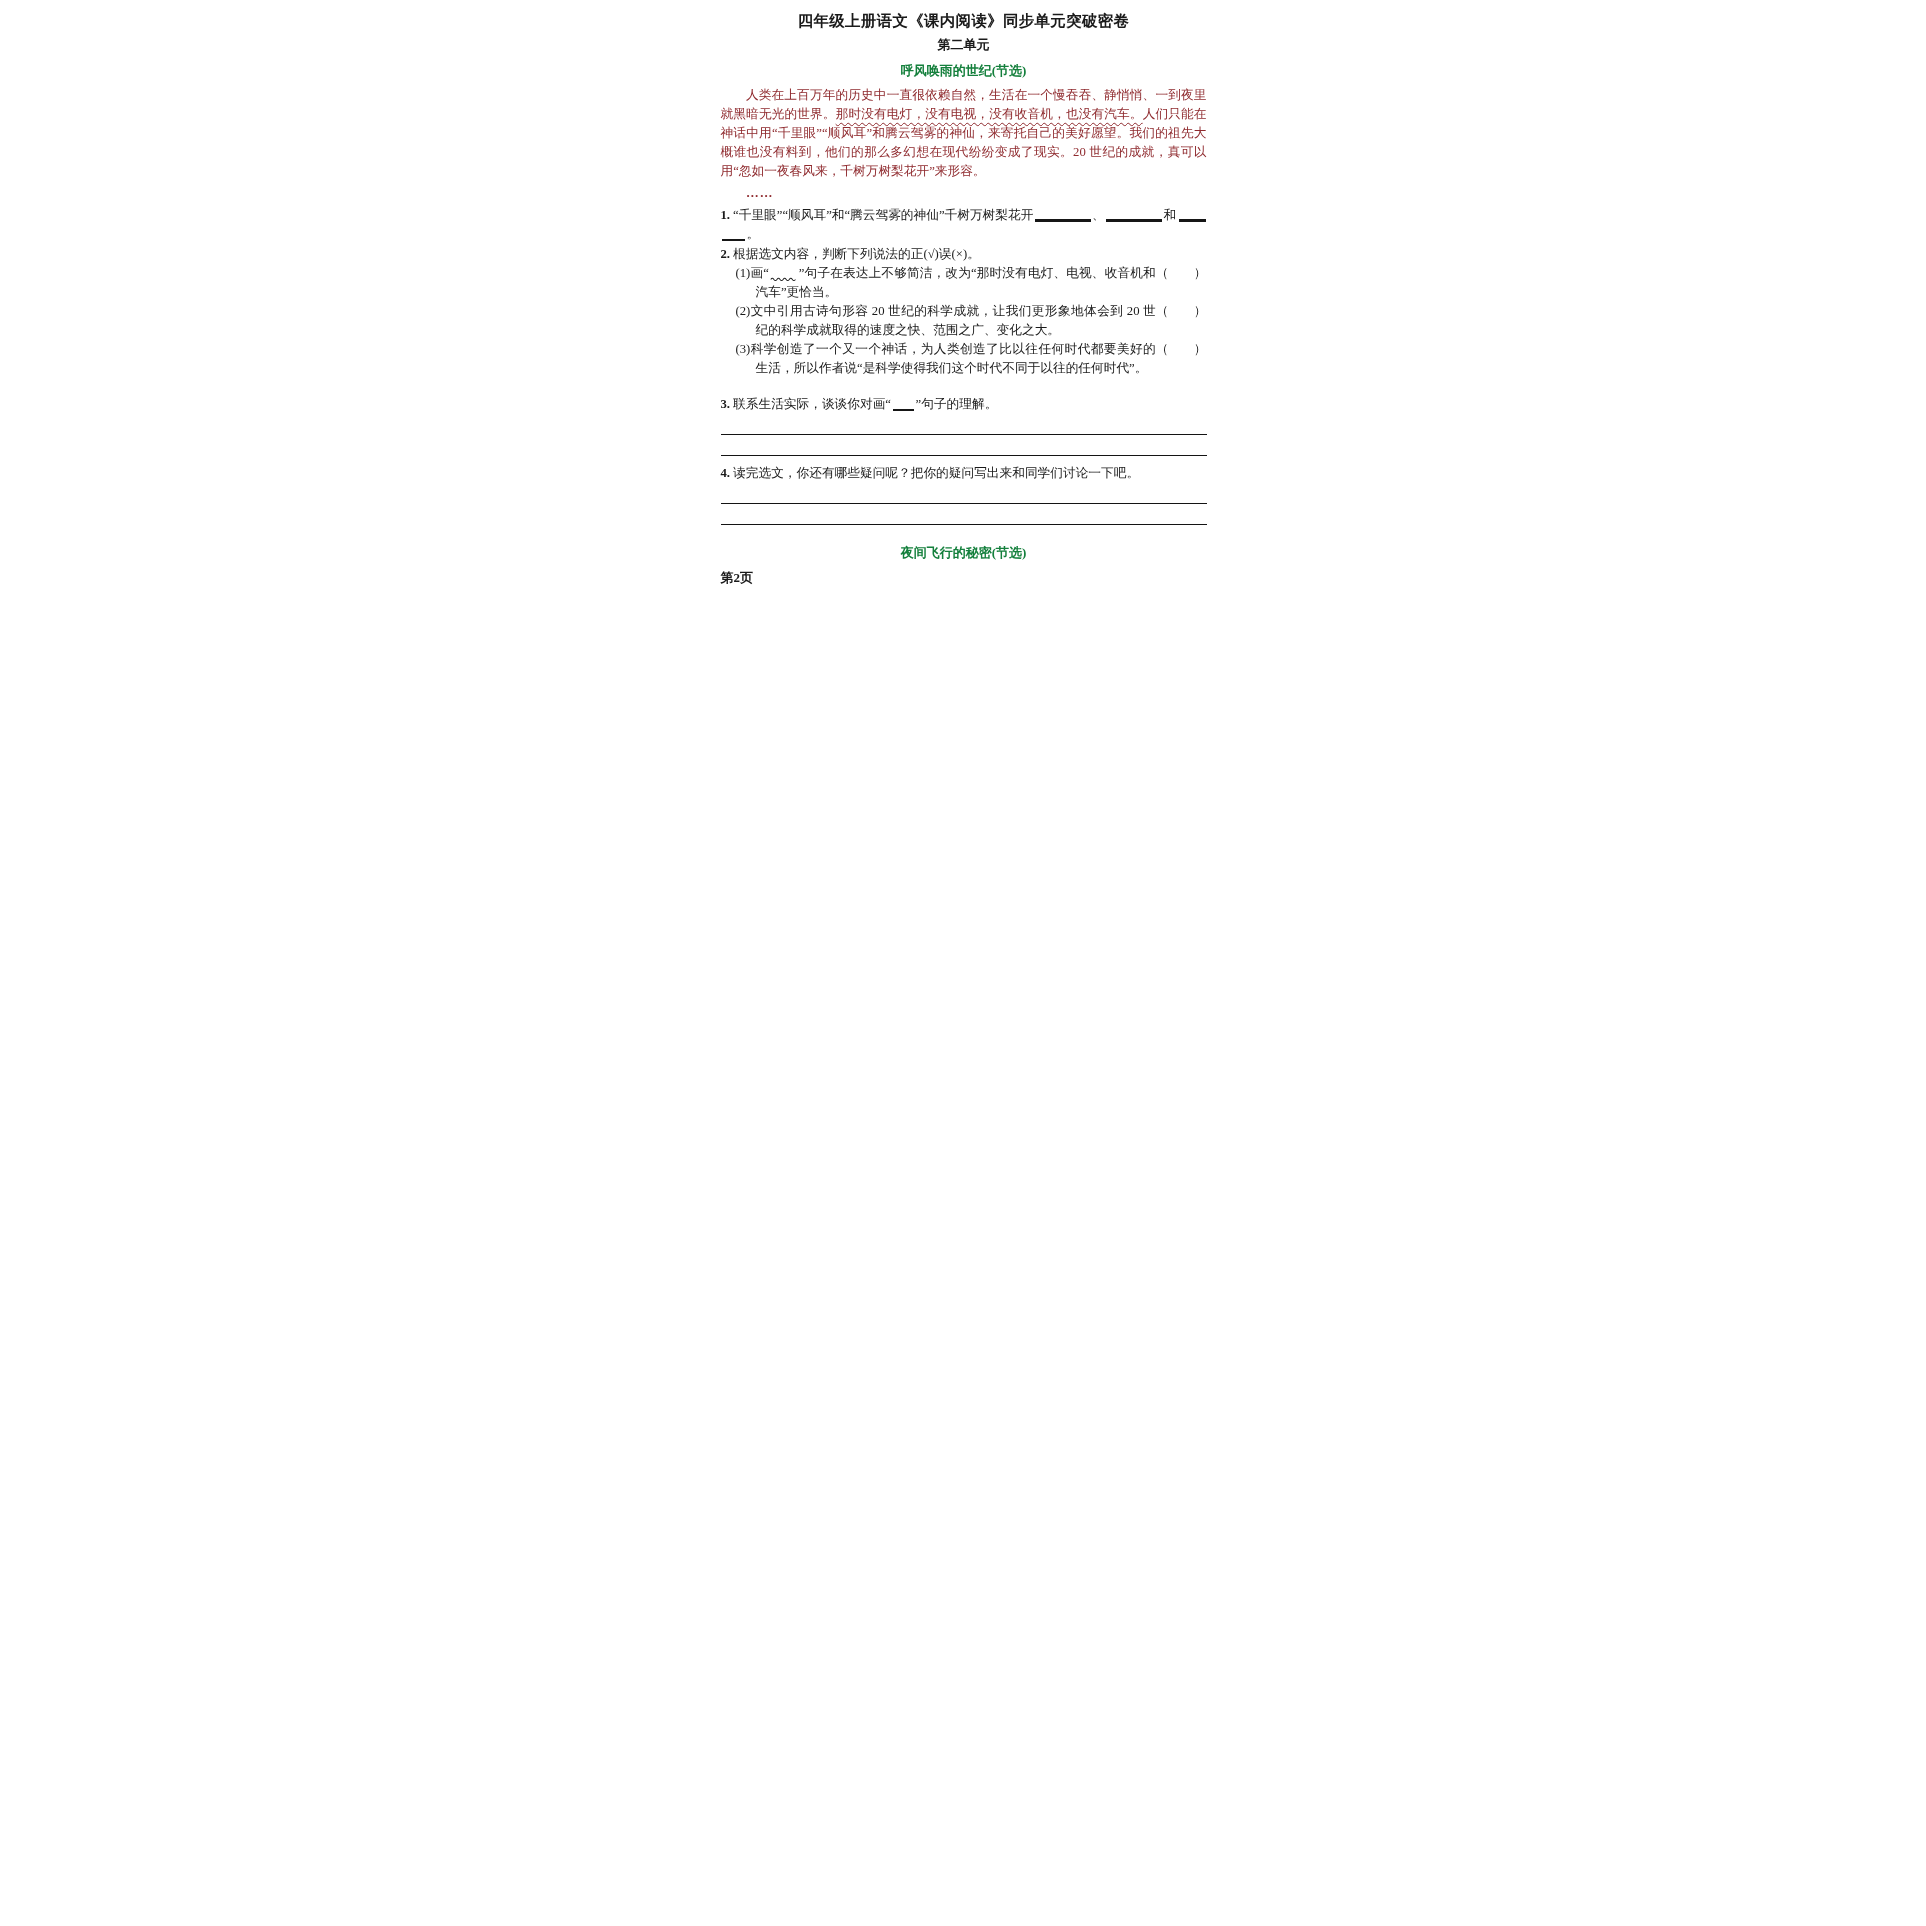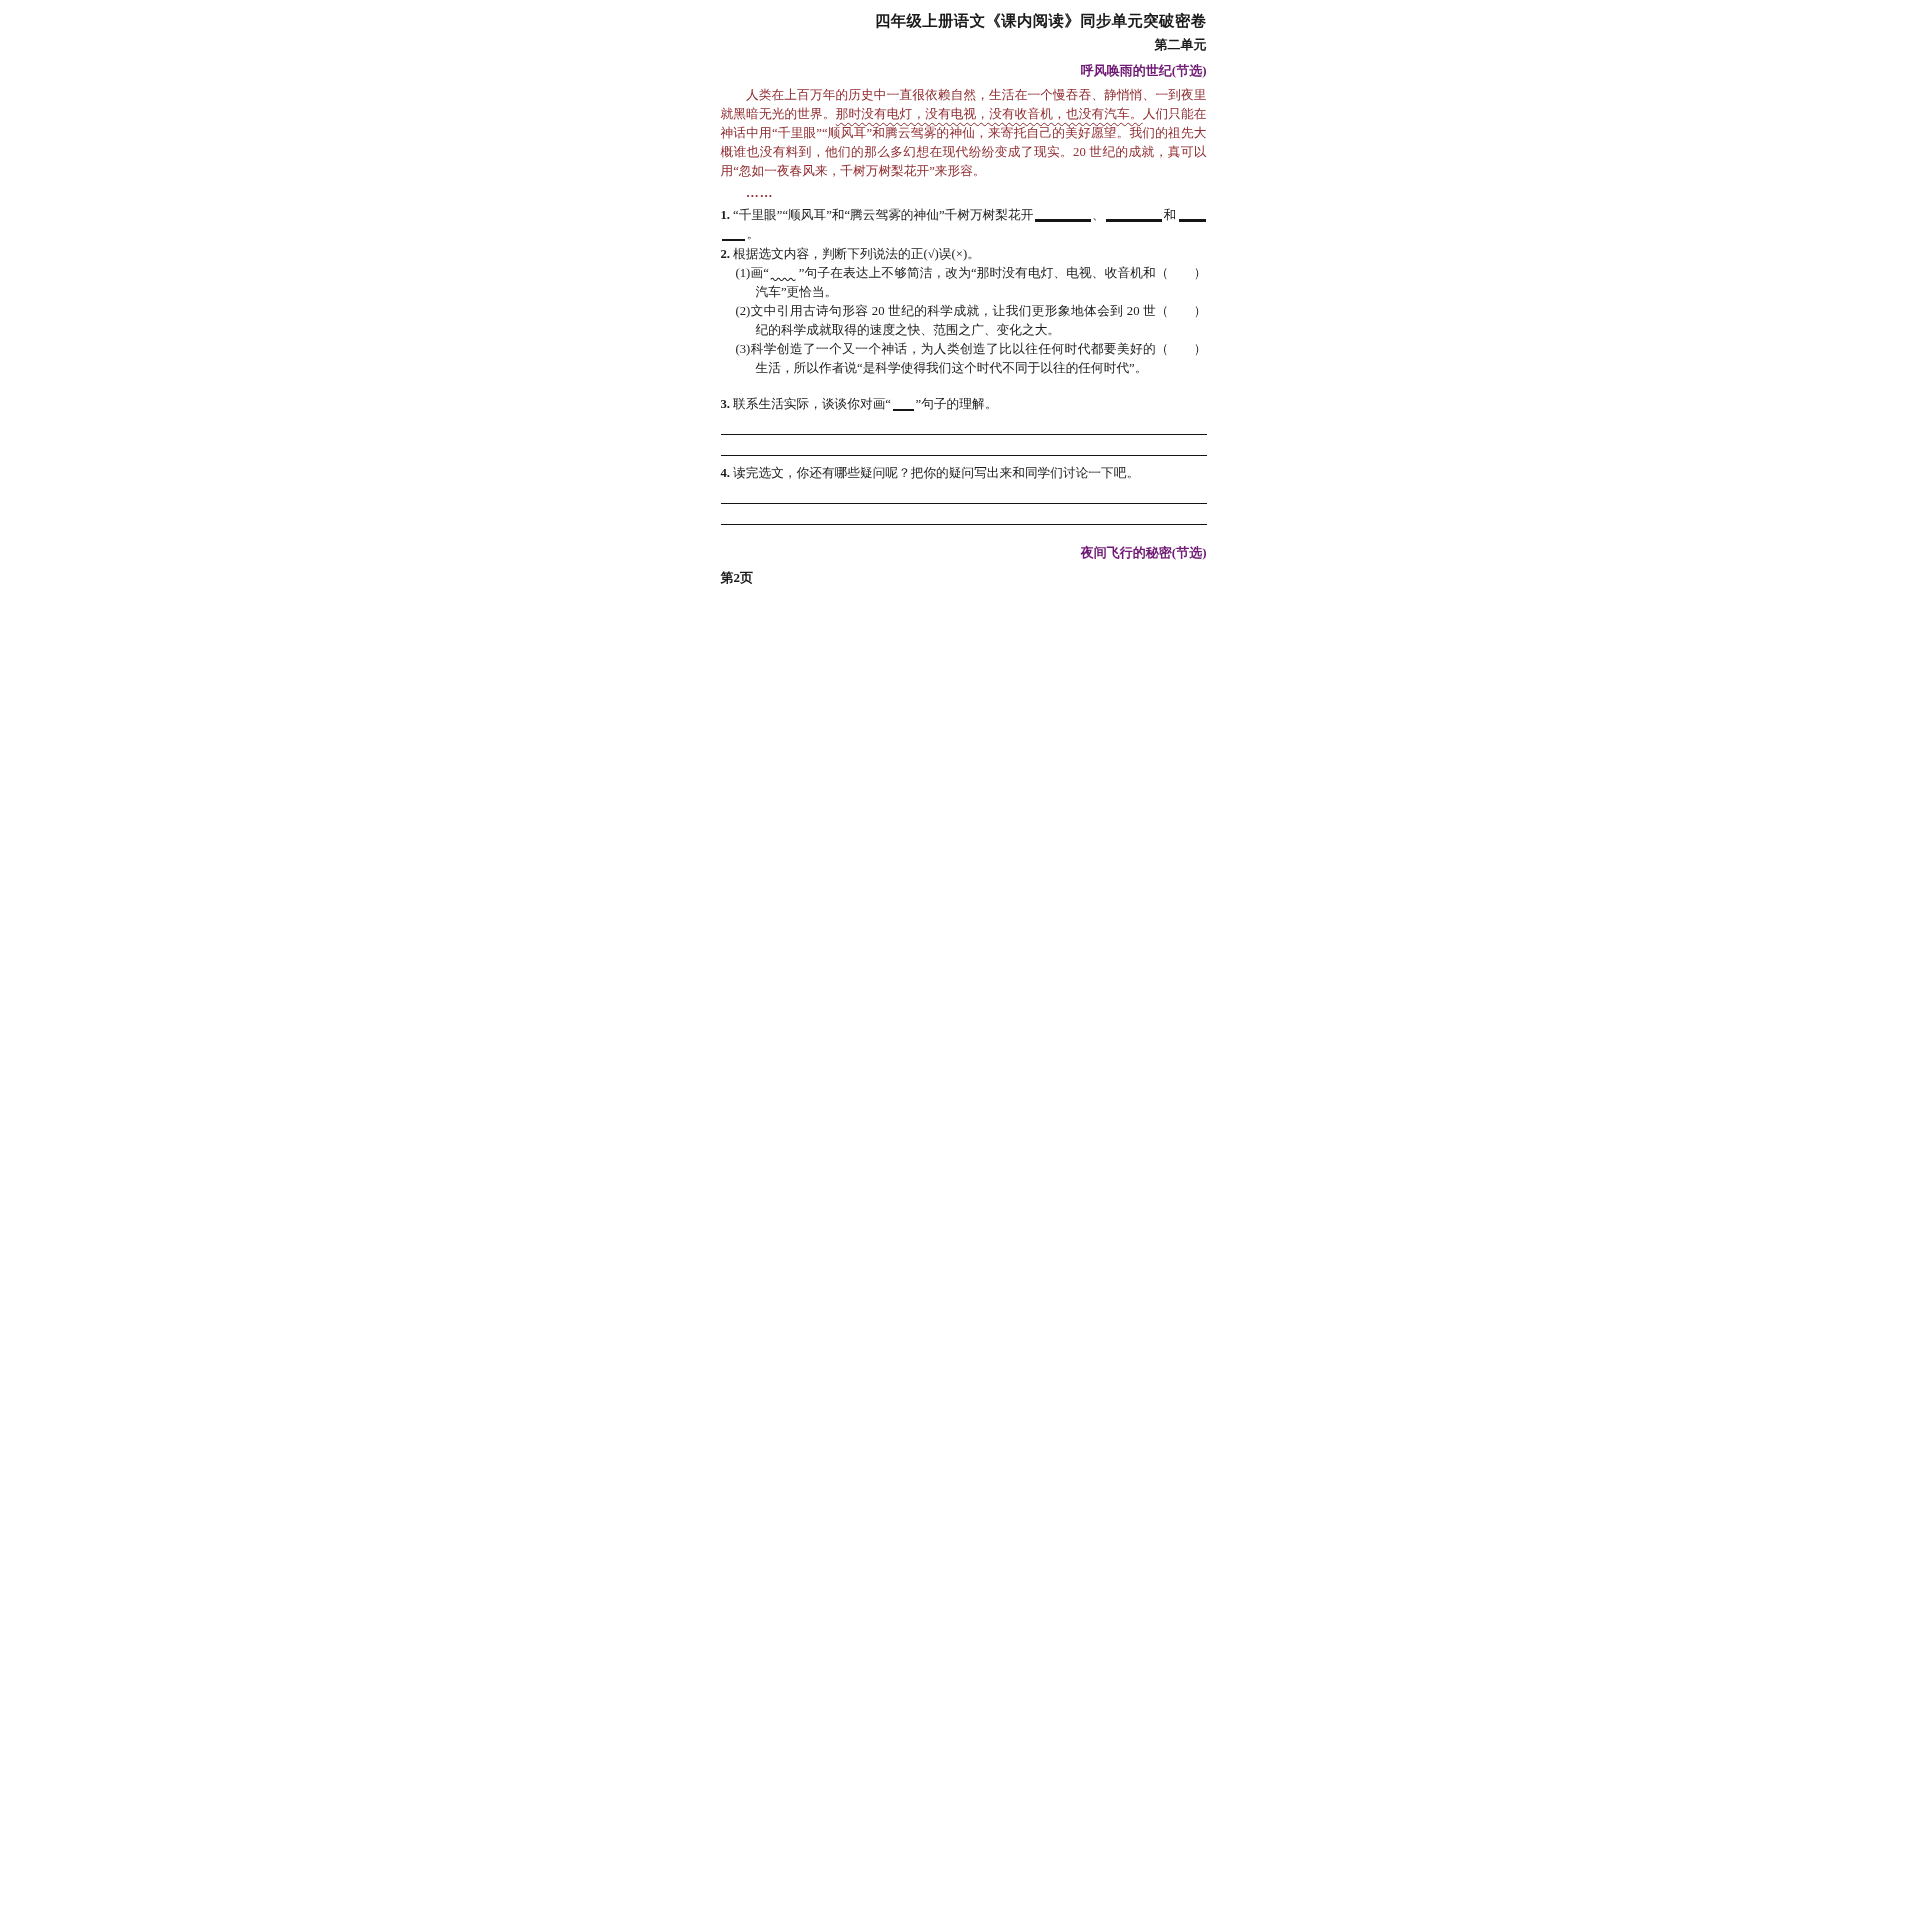--- a/index.html
+++ b/index.html
@@ -7,31 +7,31 @@
     position:relative;
     width:537px;height:743px;
     box-sizing:border-box;
     margin:0 auto;
     padding:10px 25px 0 26px;
     background:#ffffff;
     overflow:hidden;
     font-family:"Liberation Serif","DejaVu Serif",serif;
     color:#1a1a1a;
   }
-  .t-center{text-align:right;}
+  .t-center{text-align:center;}
   .page-title{
     font-size:15.4px;line-height:18.5px;font-weight:bold;
     letter-spacing:0.4px;margin-top:2.3px;
   }
   .unit-title{
     font-size:13px;line-height:17px;font-weight:bold;margin-top:5.4px;
   }
   .sec-title{
     font-size:13px;line-height:17px;font-weight:bold;
-    color:#701a75;margin-top:9.2px;margin-bottom:6.2px;
+    color:#15803d;margin-top:9.2px;margin-bottom:6.2px;
   }
   .sec-title2{margin-top:19px;}
   .passage p{
     margin:0;font-size:12.7px;line-height:19px;color:#8f2a2e;
     text-indent:2em;text-align:justify;
   }
   .ellipsis-line{
     margin:3.1px 0 !important;font-weight:bold;letter-spacing:1.2px;
   }
   .p-gap{margin-top:3.1px !important;}

